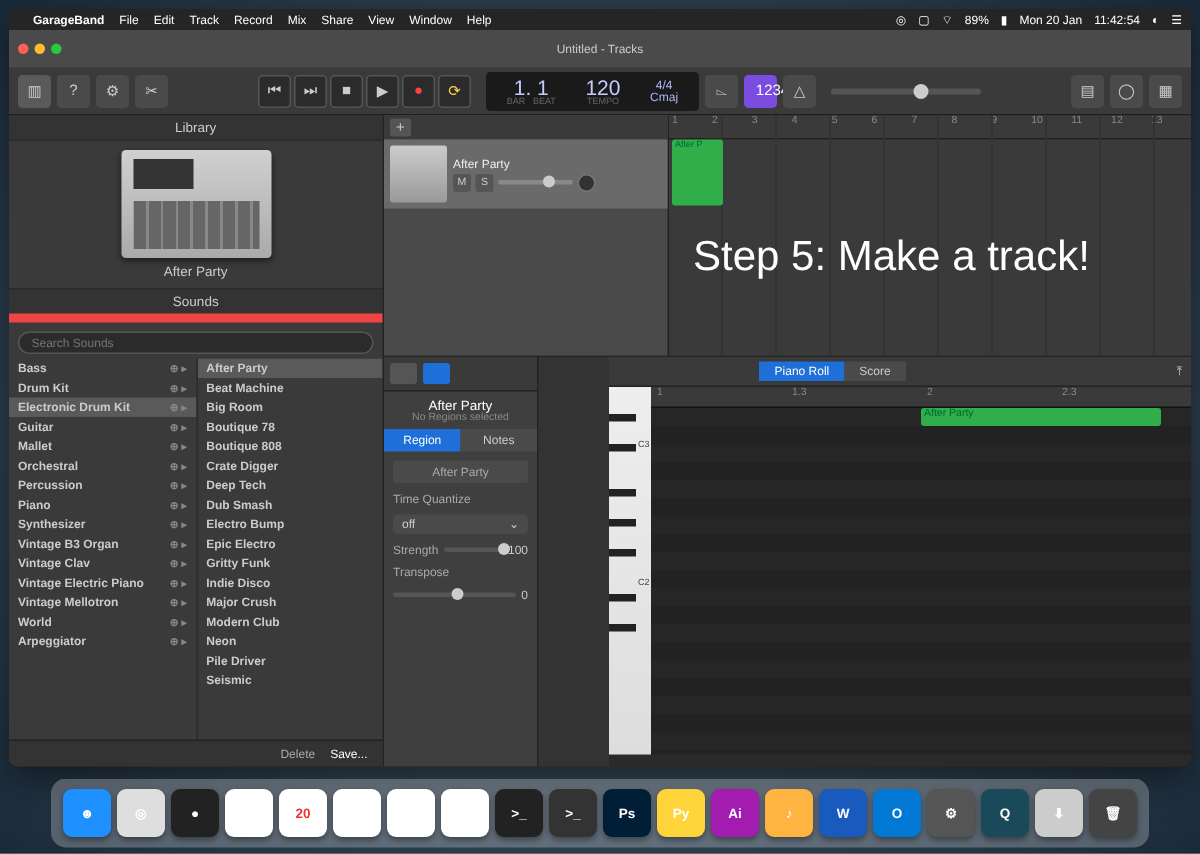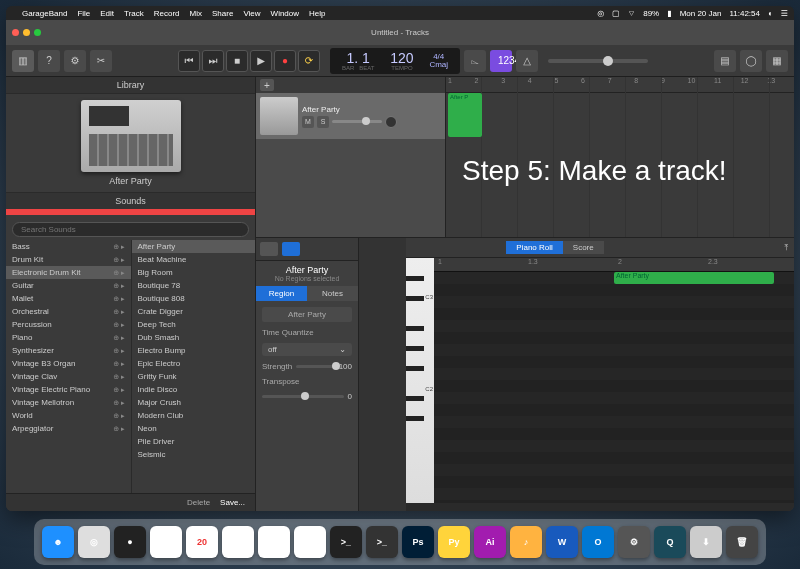--- a/index.html
+++ b/index.html
@@ -17,40 +17,40 @@
   .titlebar .title { position:absolute; left:50%; transform:translateX(-50%); }
   
   .toolbar { height: 32px; background: #3a3a3a; display: flex; align-items: center; padding: 0 6px; gap: 4px; border-bottom:1px solid #1e1e1e; }
   .tbtn { width: 22px; height: 22px; background: #4a4a4a; border-radius: 3px; display:flex; align-items:center; justify-content:center; color:#ccc; font-size:10px; }
   .tbtn.sel { background:#5a5a5a; }
   .spacer { flex:1; }
   .transport { display:flex; gap:2px; margin: 0 6px; }
   .transport .tbtn { background:#2b2b2b; border:1px solid #555; }
   .rec { color:#ff4040; }
   .cycle { color:#ffd24a; }
-  .lcd { width: 130px; height:26px; background:#1a1a1a; border-radius:3px; display:flex; align-items:center; justify-content:space-around; color:#aeb4ff; font-size:8px; padding:0 4px; }
+  .lcd { width: 142px; height:26px; background:#1a1a1a; border-radius:3px; display:flex; align-items:center; justify-content:space-around; color:#aeb4ff; font-size:8px; padding:0 4px; }
   .lcd .big { font-size:14px; color:#c6caff; }
   .lcd .col { display:flex; flex-direction:column; align-items:center; line-height:1; }
   .lcd .lab { color:#666; font-size:6px; }
   .countin { background:#7a4ce0; color:#fff;padding-left:16px; }
   .hslider { width:100px; height:4px; background:#555; border-radius:2px; position:relative; margin:0 6px; }
   .hslider .thumb { position:absolute; width:10px; height:10px; background:#ccc; border-radius:50%; top:-3px; }
   
   .content { flex:1; display:flex; min-height:0; }
   .library { width: 250px; background:#3a3a3a; display:flex; flex-direction:column; border-right:1px solid #222; }
   .libhead { font-size:9px; color:#ccc; text-align:center; padding:3px; border-bottom:1px solid #2a2a2a; background:#333; }
   .preview { padding:6px 0 2px; text-align:center; }
   .device { width:100px; height:72px; background:linear-gradient(#d0d0d0,#aaa); border-radius:3px; margin:0 auto; position:relative; box-shadow:0 2px 4px rgba(0,0,0,.5); }
   .device::before { content:""; position:absolute; top:6px; left:8px; width:40px; height:20px; background:#333; }
   .device::after { content:""; position:absolute; bottom:6px; left:8px; width:84px; height:32px; background:repeating-linear-gradient(90deg,#666 0 8px,#888 8px 10px); }
   .devname { color:#ccc; font-size:9px; padding:4px; }
   .sounds { font-size:9px; color:#ccc; text-align:center; padding:3px; background:#333; border-top:1px solid #2a2a2a; border-bottom:6px solid #ef4444; }
   .search { padding:3px 6px; }
   .search input { width:100%; background:#2b2b2b; border:1px solid #555; border-radius:10px; padding:2px 8px; font-size:8px; color:#ccc; }
-  .browser { flex:1; display:flex; min-height:0; font-size:8px; color:#ccc; }
+  .browser { flex:1; display:flex; min-height:0; font-size:8px; color:#ccc;font-weight:bold; }
   .bcol { width:50%; overflow:auto; }
   .bcol + .bcol { border-left:1px solid #2a2a2a; }
   .brow { padding:2px 6px; display:flex; align-items:center; justify-content:space-between; cursor:default; }
   .brow.sel { background:#5a5a5a; }
   .brow .chev { color:#888; font-size:7px; }
   .libfoot { display:flex; justify-content:flex-end; gap:10px; padding:4px 10px; font-size:8px; color:#aaa; background:#333; border-top:1px solid #222; }
   
   .rightpane { flex:1; display:flex; flex-direction:column; min-width:0; }
   .tracks { height: 160px; display:flex; background:#3a3a3a; position:relative; }
   .trackheaders { width:190px; background:#4a4a4a; border-right:1px solid #222; }
@@ -108,21 +108,21 @@
   .dock { position:absolute; bottom:4px; left:50%; transform:translateX(-50%); height:46px; background:rgba(255,255,255,.25); border-radius:10px; display:flex; align-items:center; padding:0 8px; gap:4px; backdrop-filter: blur(4px); }
   .dicon { width:32px; height:32px; border-radius:6px; display:flex; align-items:center; justify-content:center; font-size:9px; color:#fff; font-weight:bold; box-shadow:0 2px 4px rgba(0,0,0,.4); }
 </style>
 </head>
 <body>
 
 <div class="win">
 
   <div class="menubar">
     <span></span>
-    <span style="font-weight:normal">GarageBand</span>
+    <span style="font-weight:bold">GarageBand</span>
     <span>File</span>
     <span>Edit</span>
     <span>Track</span>
     <span>Record</span>
     <span>Mix</span>
     <span>Share</span>
     <span>View</span>
     <span>Window</span>
     <span>Help</span>
     <div class="right">

